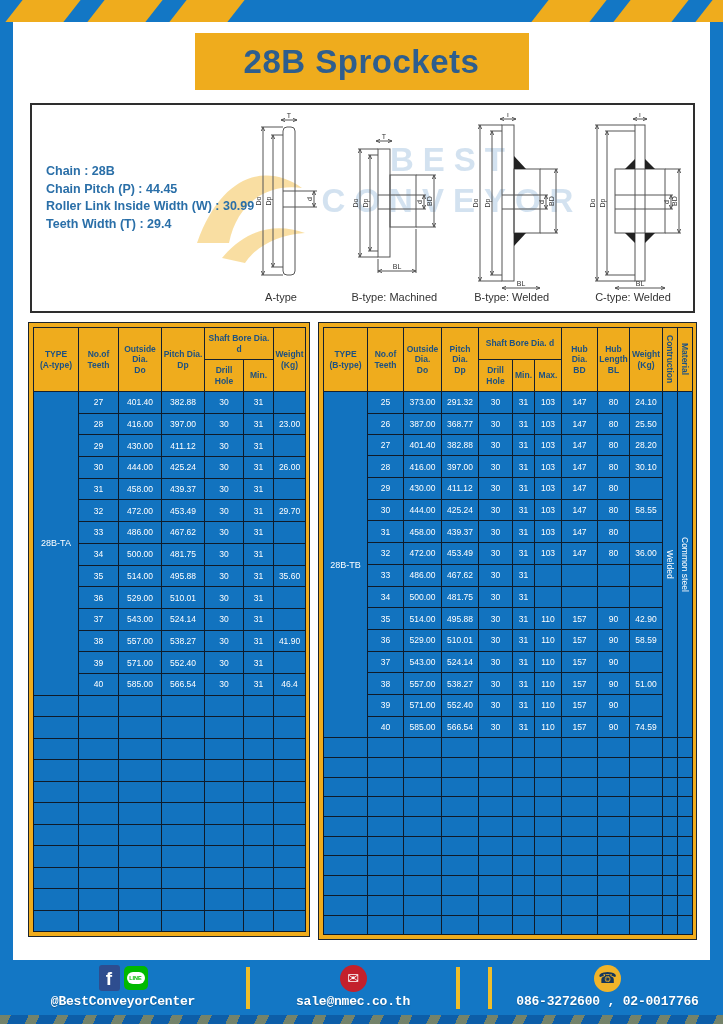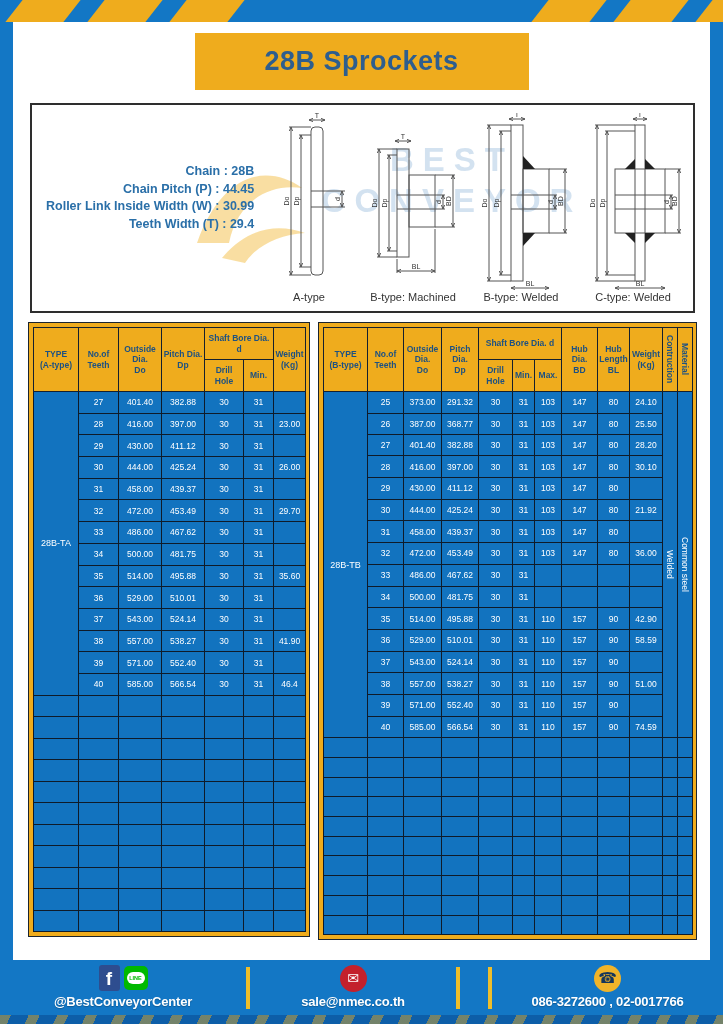--- a/index.html
+++ b/index.html
@@ -6,29 +6,29 @@
   .page{position:relative;width:723px;height:1024px;background:#1377C5;overflow:hidden;
         font-family:"Liberation Sans",sans-serif;}
   
   .top-band{position:absolute;top:0;left:0;width:723px;height:22px;background:#1377C5;overflow:hidden;}
   .stripe{position:absolute;top:-6px;width:58px;height:34px;background:#EFAC1D;transform:skewX(-38deg);}
   
   .content{position:absolute;top:22px;left:13px;width:697px;height:938px;background:#ffffff;}
   
   .banner{position:absolute;top:11px;left:50%;transform:translateX(-50%);width:334px;height:57px;
           background:#EFAC1D;display:flex;align-items:center;justify-content:center;}
-  .banner span{font-size:27px;font-weight:bold;color:#2E5E8E;letter-spacing:.5px;}
+  .banner span{font-size:33px;font-weight:bold;color:#2E5E8E;letter-spacing:.5px;}
   
   .diagram-box{position:absolute;top:81px;left:17px;width:661px;height:206px;border:2px solid #2e2e2e;background:#fff;}
   .watermark{position:absolute;left:205px;top:34px;width:430px;text-align:center;z-index:0;
              color:rgba(140,180,215,.38);font-weight:bold;font-size:33px;letter-spacing:9px;line-height:1.25;}
   .wm-swoosh{position:absolute;left:135px;top:28px;z-index:0;opacity:.45;}
   .spec-list{position:absolute;left:14px;top:58px;z-index:2;}
-  .spec-list div{font-size:12.5px;font-weight:bold;color:#2A6FA8;line-height:17.5px;white-space:nowrap;text-align:right;}
-  .figs{position:absolute;right:6px;top:8px;width:452px;height:194px;display:flex;justify-content:flex-end;z-index:1;gap:8px;}
+  .spec-list div{font-size:12.5px;font-weight:bold;color:#2A6FA8;line-height:17.5px;white-space:nowrap;}
+  .figs{position:absolute;right:6px;top:8px;width:452px;height:194px;display:flex;justify-content:space-between;z-index:1;gap:8px;}
   .fig{display:flex;flex-direction:column;align-items:center;}
   .fig svg{display:block;}
   .fig .cap{font-size:11px;color:#333;margin-top:0px;white-space:nowrap;}
   .fig svg line,.fig svg rect,.fig svg path.ln{stroke:#555;stroke-width:1;fill:none;}
   .fig svg text{font-size:7px;fill:#333;font-family:"Liberation Sans",sans-serif;}
   
   .tables{position:absolute;top:300px;left:15px;width:669px;display:flex;justify-content:space-between;align-items:flex-start;}
   .tbl-wrap{background:#EFAC1D;padding:4px;border:1px solid #1a2430;box-sizing:border-box;}
   .tbl-wrap.left{width:282px;}
   .tbl-wrap.right{width:379px;}
@@ -40,21 +40,21 @@
       text-align:center;vertical-align:middle;padding:0;overflow:hidden;}
   table.spec-table th.vert, table.spec-table td.vert-cell{
       writing-mode:vertical-rl;text-orientation:mixed;white-space:nowrap;padding:2px 0;}
   table.spec-table td.type-cell{font-size:9px;}
   
   .footer{position:absolute;left:0;bottom:0;width:723px;height:64px;background:#1377C5;}
   .footer-inner{display:flex;justify-content:space-evenly;align-items:flex-start;height:55px;padding-top:3px;}
   .f-sec{display:flex;flex-direction:column;align-items:center;}
   .f-icons{display:flex;gap:4px;align-items:center;height:30px;}
   .f-label{color:#fff;font-weight:bold;font-size:13px;letter-spacing:-.2px;white-space:nowrap;margin-top:1px;
-           text-shadow:0 1px 1px rgba(0,0,0,.25);}
+           text-shadow:0 1px 1px rgba(0,0,0,.25);font-family:Liberation Mono, monospace;}
   .f-div{width:4px;height:42px;background:#EFBE2A;margin-top:4px;}
   .ic-fb{width:21px;height:26px;background:#2E4D8F;border-radius:3px;display:flex;align-items:flex-end;justify-content:center;
          color:#fff;font-weight:bold;font-size:19px;line-height:24px;}
   .ic-line{width:24px;height:24px;background:#00B900;border-radius:5px;display:flex;align-items:center;justify-content:center;}
   .ic-line .bubble{width:18px;height:12px;background:#fff;border-radius:7px;display:flex;align-items:center;justify-content:center;
          color:#00B900;font-size:5.5px;font-weight:bold;}
   .circ{width:27px;height:27px;border-radius:50%;display:flex;align-items:center;justify-content:center;}
   .ic-mail{background:#C3202C;color:#fff;font-size:14px;font-family:"DejaVu Sans",sans-serif;}
   .ic-globe{background:#35A3DC;}
   .ic-phone{background:#F0B42A;color:#15365C;font-size:15px;font-family:"DejaVu Sans",sans-serif;}
@@ -624,21 +624,21 @@
               </tr>
               <tr style="height: 21.7px;">
                 <td>30</td>
                 <td>444.00</td>
                 <td>425.24</td>
                 <td>30</td>
                 <td>31</td>
                 <td>103</td>
                 <td>147</td>
                 <td>80</td>
-                <td>21.92</td>
+                <td>58.55</td>
               </tr>
               <tr style="height: 21.7px;">
                 <td>31</td>
                 <td>458.00</td>
                 <td>439.37</td>
                 <td>30</td>
                 <td>31</td>
                 <td>103</td>
                 <td>147</td>
                 <td>80</td>

